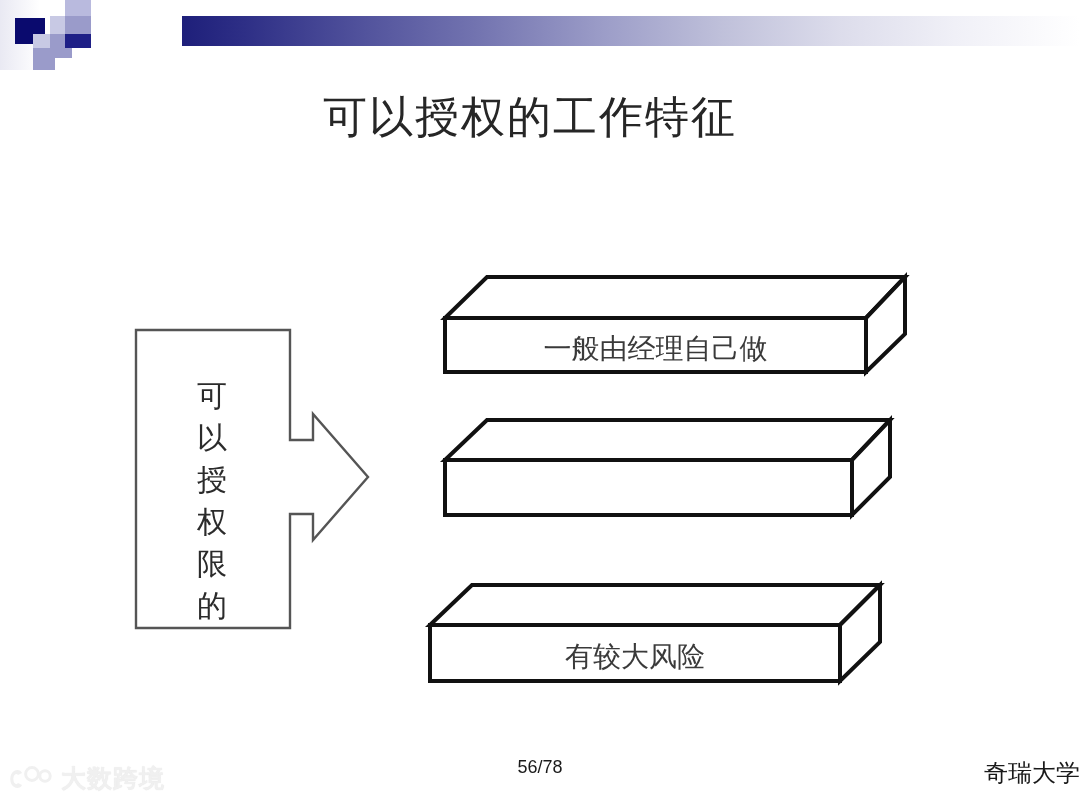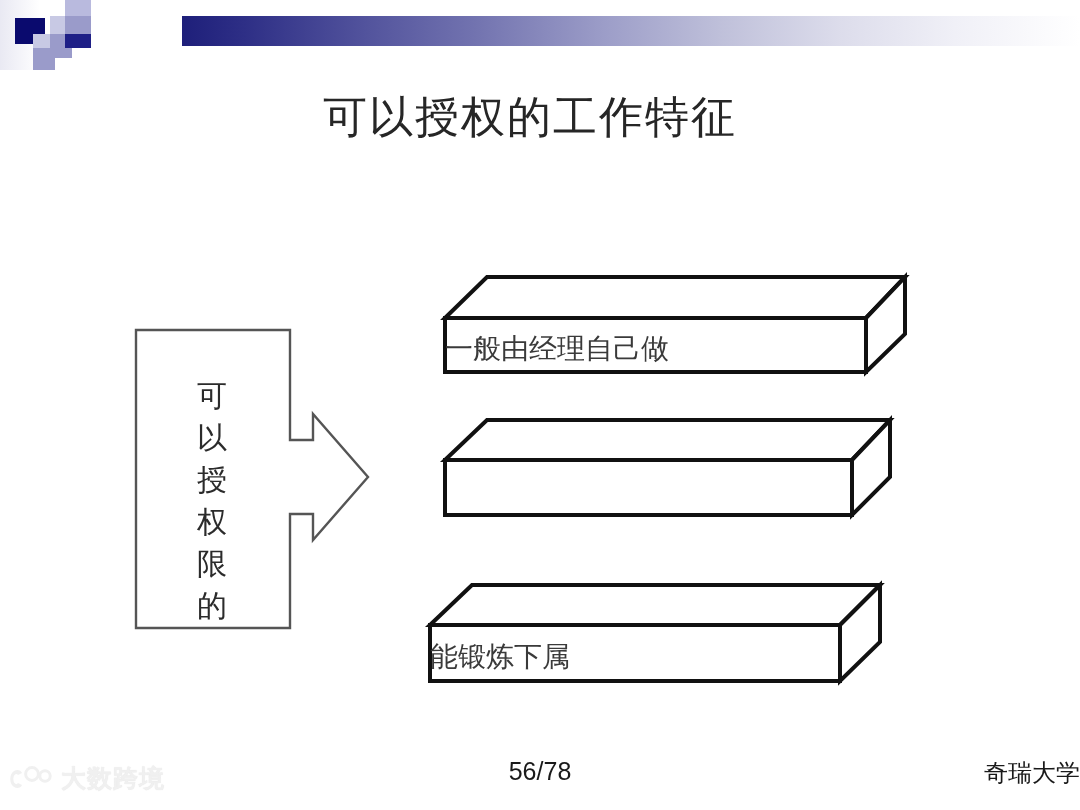--- a/index.html
+++ b/index.html
@@ -84,31 +84,31 @@
     letter-spacing: 0px;
   }
   .vtext span { display: block; }
 
   .boxlabel {
     position: absolute;
     font-family: "DejaVu Serif", "Liberation Serif", serif;
     font-size: 28px;
     color: #3a3a3a;
     white-space: nowrap;
-    text-align: left;
+    text-align: center;
   }
 
   
   .page-num {
     position: absolute;
     left: 450px;
     top: 757px;
     width: 180px;
     text-align: center;
-    font-size: 25px;
+    font-size: 18px;
     color: #1a1a1a;
     font-family: "Liberation Sans", sans-serif;
   }
   .org-name {
     position: absolute;
     left: 880px;
     top: 757px;
     width: 200px;
     text-align: right;
     font-family: "DejaVu Sans", sans-serif;
@@ -208,21 +208,21 @@
     <span>以</span>
     <span>授</span>
     <span>权</span>
     <span>限</span>
     <span>的</span>
   </div>
 
   <div class="boxlabel" style="left:445px; top:330px; width:421px;">一般由经理自己做</div>
 
 
-  <div class="boxlabel" style="left:430px; top:638px; width:410px;">能锻炼下属</div>
+  <div class="boxlabel" style="left:430px; top:638px; width:410px;">有较大风险</div>
 
   <div class="page-num">56/78</div>
   <div class="org-name">奇瑞大学</div>
 
   <div class="watermark">
     <svg width="46" height="28" viewBox="0 0 46 28">
       <path d="M6 6 C1 9, 1 19, 6 22 C9 24, 13 23, 14 20 L10 18 C9 19.5, 7.5 19.5, 6.5 18 C5 16, 5 12, 6.5 10 C7.5 8.5, 9 8.5, 10 10 L14 8 C13 5, 9 4, 6 6 Z" fill="#efefef"></path>
       <circle cx="24" cy="9" r="6.4" fill="none" stroke="#efefef" stroke-width="3"></circle>
       <circle cx="37" cy="11" r="5.2" fill="none" stroke="#efefef" stroke-width="3"></circle>
     </svg>

